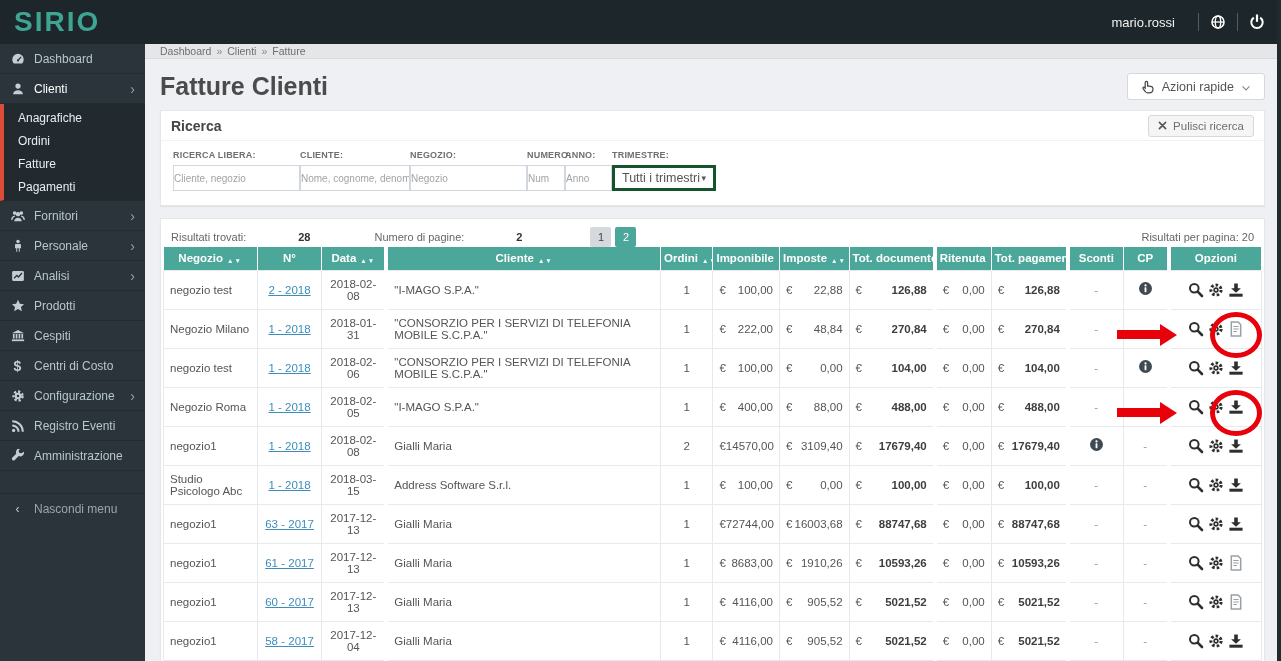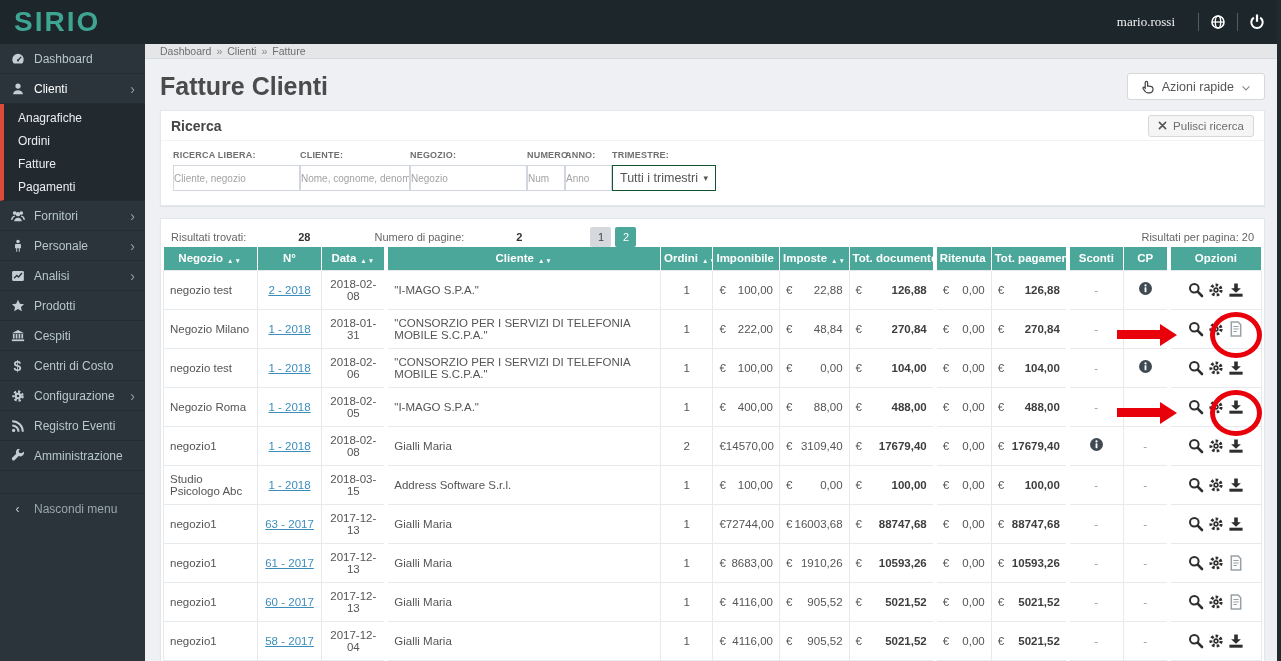--- a/index.html
+++ b/index.html
@@ -5,21 +5,21 @@
   :root{
     --accent:#4BA79A; --logo:#3EA592; --link:#3C8DBC; --red:#DD4B39; --ann:#E8000B;
   }
   *{box-sizing:border-box;}
   html,body{margin:0;padding:0;width:1281px;height:661px;overflow:hidden;
     font-family:"Liberation Sans",sans-serif;background:#eef0f4;}
   
   .topbar{position:absolute;top:0;left:0;width:1281px;height:44px;background:#1d262a;display:flex;align-items:center;z-index:30;}
   .logo{width:145px;padding-left:14px;font-size:28px;font-weight:bold;color:var(--logo);letter-spacing:2px;line-height:44px;}
   .top-right{margin-left:auto;display:flex;align-items:center;padding-right:16px;color:#f2f2f2;}
-  .username{font-size:13px;margin-right:12px;font-family:Liberation Serif, serif;}
+  .username{font-size:13px;margin-right:12px;}
   .top-divider{width:1px;height:18px;background:rgba(255,255,255,.25);margin:0 11px;}
   .top-ic{width:16px;height:16px;color:#fff;display:block;}
   .top-ic svg{width:16px;height:16px;display:block;}
   
   .sidebar{position:absolute;top:44px;left:0;width:145px;height:617px;background:#2a343a;z-index:20;}
   .side-item{display:flex;align-items:center;gap:9px;padding:8px 10px;height:30px;color:#b8c7ce;font-size:12px;border-bottom:1px solid #232c31;cursor:pointer;}
   .side-item.active{color:#fff;}
   .mi{width:15px;height:15px;flex:0 0 15px;display:flex;align-items:center;justify-content:center;color:#c3ced4;}
   .mi svg{width:14px;height:14px;display:block;}
   .mi.txt{font-size:14px;font-weight:bold;line-height:14px;}
@@ -43,21 +43,21 @@
   .panel{background:#fff;border:1px solid #e3e7ea;box-shadow:0 1px 1px rgba(0,0,0,.05);margin:0 12px 12px 15px;}
   .panel-head{display:flex;align-items:center;padding:5px 10px;border-bottom:1px solid #f0f2f4;height:30px;}
   .panel-title{font-size:14px;font-weight:bold;color:#454545;text-align:right;}
   .clear-btn{margin-left:auto;height:22px;padding:0 9px;font-size:11.5px;background:#f5f5f5;color:#6e6e6e;gap:6px;}
   .clear-btn .xic{width:9px;height:9px;color:#555;}
   .clear-btn .xic svg{width:9px;height:9px;display:block;}
   .fields{display:flex;gap:0;padding:9px 12px 14px;}
   .field label{display:block;font-size:9px;font-weight:bold;color:#6f6f6f;letter-spacing:.2px;margin-bottom:5px;text-transform:uppercase;}
   .field input{height:26px;width:100%;border:1px solid #d2d6de;padding:0 0;font-size:10px;color:#555;font-family:"Liberation Sans",sans-serif;}
   .field input::placeholder{color:#a3a3a3;}
-  .sel{height:26px;border:1px solid #14532d;display:flex;align-items:center;justify-content:space-between;padding:0 7px;font-size:12.5px;color:#555;cursor:pointer;background:#fff;}
+  .sel{height:26px;border:3px solid #14532d;display:flex;align-items:center;justify-content:space-between;padding:0 7px;font-size:12.5px;color:#555;cursor:pointer;background:#fff;}
   .sel .car{font-size:9px;color:#555;}
   
   .results-head{display:flex;align-items:center;padding:8px 8px 0;font-size:11px;color:#666;gap:48px;}
   .rh-label{margin-right:4px;}
   .rh-num{font-weight:bold;color:#333;margin-right:16px;}
   .pag{display:flex;gap:4px;margin-left:4px;}
   .pg{width:21px;height:20px;display:flex;align-items:center;justify-content:center;font-size:11px;border-radius:2px;background:#d5d9de;color:#444;cursor:pointer;}
   .pg.active{background:var(--accent);color:#fff;}
   .per-page{margin-left:auto;}
   table{border-collapse:collapse;table-layout:fixed;width:100%;font-size:11.5px;}

